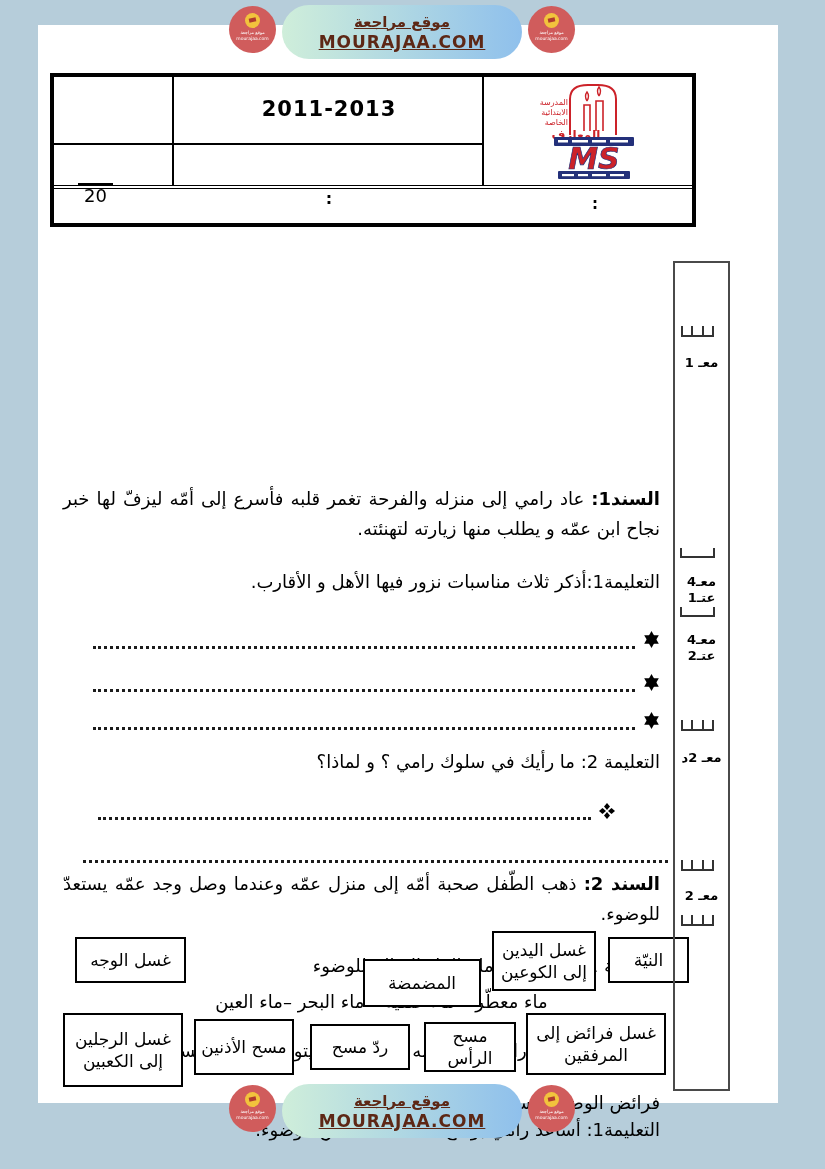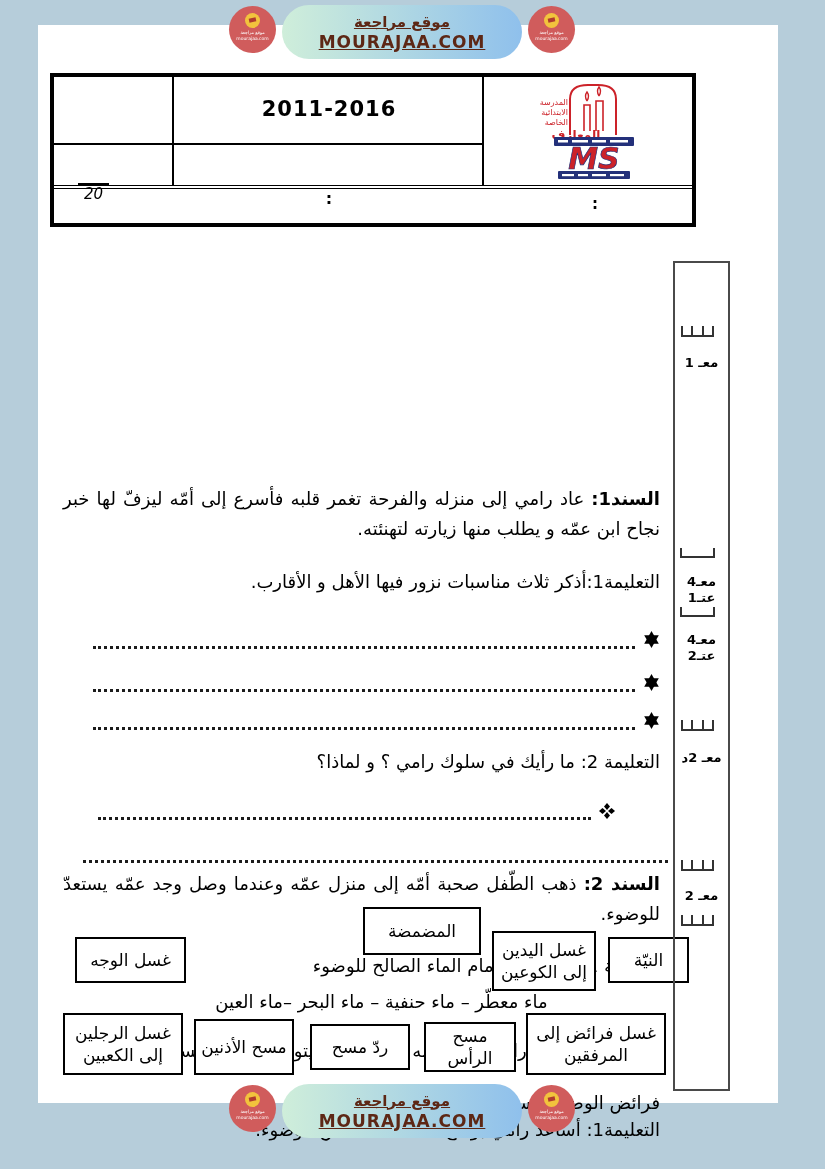--- a/index.html
+++ b/index.html
@@ -35,21 +35,21 @@
   .badge .t { font-size:4.5px; line-height:5.5px; color:#fff; direction:rtl; }
   .badge .t2 { font-size:4.5px; line-height:5.5px; color:#fff; }
 
   
   .htable { position:absolute; left:12px; top:48px; width:646px; height:154px; border:4px solid #000; background:#fff; }
   .vline { position:absolute; width:2px; background:#000; top:0; }
   .hline { position:absolute; height:2px; background:#000; }
   .dline { position:absolute; height:0; border-top:4px double #000; }
   .year { position:absolute; left:120px; top:20px; width:310px; text-align:center; font-size:21px; font-weight:bold; letter-spacing:1px; }
   .midcolon { position:absolute; left:120px; top:112px; width:310px; text-align:center; font-size:16px; font-weight:bold; }
-  .score { position:absolute; left:24px; top:106px; font-size:15px; border-top:2px solid #000; padding:0 6px;font-style:italic; }
+  .score { position:absolute; left:24px; top:106px; font-size:18px; border-top:2px solid #000; padding:0 6px; }
   .bottomcolon { position:absolute; left:538px; top:118px; font-size:15px; font-weight:bold; }
   .logo { position:absolute; left:478px; top:2px; width:112px; height:104px; }
 
   
   .content { position:absolute; left:25px; top:228px; width:597px; direction:rtl; font-size:18px; }
   .content .blk { position:absolute; right:0; left:0; }
   .lbl { font-weight:bold; }
   p.just { text-align:justify; line-height:30px; }
   .ansline { display:flex; align-items:flex-end; gap:8px; direction:rtl; height:24px; }
   .dotline { flex:1; border-bottom:3px dotted #1c1c1c; height:20px; }
@@ -90,21 +90,21 @@
   </div>
 </div>
 
 <div class="page">
 
   <div class="htable">
     <div class="vline" style="left:118px; height:108px;"></div>
     <div class="vline" style="left:428px; height:108px;"></div>
     <div class="hline" style="left:0; top:66px; width:430px;"></div>
     <div class="dline" style="left:0; top:108px; width:638px;"></div>
-    <div class="year">2011-2016</div>
+    <div class="year">2011-2013</div>
     <div class="midcolon">:</div>
     <div class="score">20</div>
     <div class="bottomcolon">:</div>
 
     <svg class="logo" viewBox="0 0 112 104">
       <g stroke="#cc2229" fill="none" stroke-width="2">
         <path d="M38 56 V20 Q38 6 56 6 H66 Q84 6 84 20 V56"></path>
         <path d="M52 52 V26 H58 V52" stroke-width="1.6"></path>
         <path d="M64 52 V22 H71 V52" stroke-width="1.6"></path>
         <path d="M55 22 q-3 -5 0 -9 q3 4 0 9" stroke-width="1.4"></path>
@@ -203,28 +203,28 @@
       <span>جلس رامي حذو عمّه يتابعه و هو يتوضأ لكنّه لم يستطع التمييز بين فرائض الوضوء و سننه.</span>
     </p>
 
     <p class="blk" style="top:866px;">
       <span>التعليمة1:</span> <span>أساعد رامي بوضع علامة تحت سنن الوضوء.</span>
     </p>
   </div>
 
   <div class="wbox" style="left:570px; top:912px; width:81px;  height:46px;">النيّة</div>
   <div class="wbox" style="left:454px; top:906px; width:104px; height:60px;">غسل اليدين إلى الكوعين</div>
-  <div class="wbox" style="left:325px; top:882px; width:118px; height:48px;">المضمضة</div>
+  <div class="wbox" style="left:325px; top:934px; width:118px; height:48px;">المضمضة</div>
   <div class="wbox" style="left:37px;  top:912px; width:111px; height:46px;">غسل الوجه</div>
 
   <div class="wbox" style="left:488px; top:988px; width:140px; height:62px;">غسل فرائض إلى المرفقين</div>
   <div class="wbox" style="left:386px; top:997px; width:92px;  height:50px;">مسح الرأس</div>
   <div class="wbox" style="left:272px; top:999px; width:100px; height:46px;">ردّ مسح</div>
   <div class="wbox" style="left:156px; top:994px; width:100px; height:56px;">مسح الأذنين</div>
-  <div class="wbox" style="left:25px;  top:988px; width:120px; height:62px;">غسل الرجلين إلى الكعبين</div>
+  <div class="wbox" style="left:25px;  top:988px; width:120px; height:74px;">غسل الرجلين إلى الكعبين</div>
 
   <div class="sidebar">
     <div class="comb" style="top:63px;">
         <i></i>
         <i></i>
         <i></i>
       </div>
     <div class="mark" style="top:92px;">معـ 1</div>
     <div class="bracket" style="top:285px;"></div>
     <div class="mark" style="top:311px;">معـ4</div>

